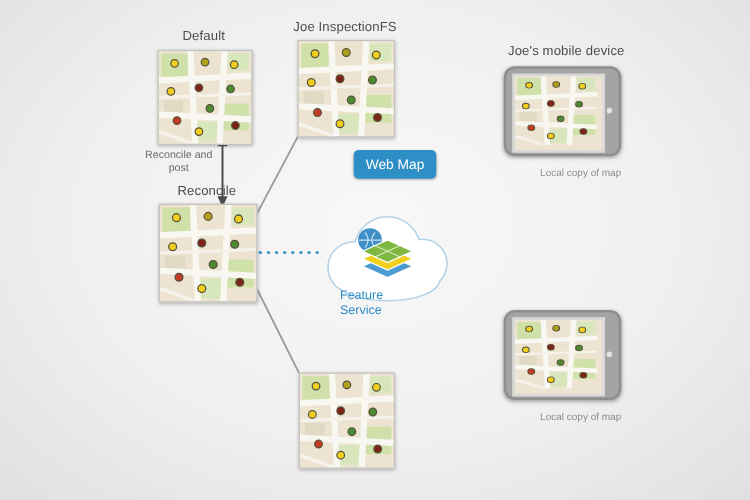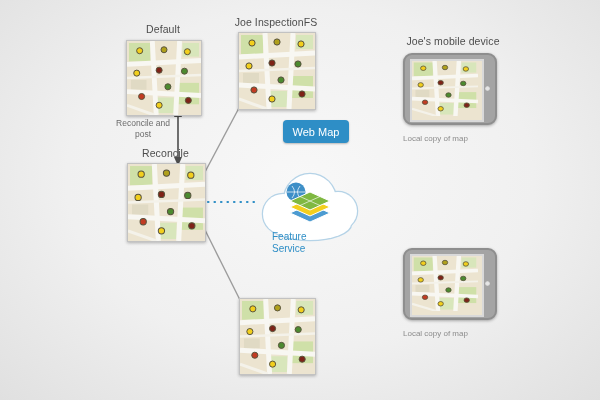--- a/index.html
+++ b/index.html
@@ -6,21 +6,21 @@
   .canvas{
     position:relative;width:600px;height:400px;overflow:hidden;
     background:radial-gradient(ellipse at 50% 45%, #f8f8f8 0%, #f0f0f0 55%, #e0e0e0 100%);
     font-family:"Liberation Sans", sans-serif;
   }
   .node-label{
     position:absolute;font-size:10.5px;color:#4d4d4d;text-align:center;
     letter-spacing:.1px;
   }
   .caption{
-    position:absolute;font-size:8px;color:#8c8c8c;text-align:left;
+    position:absolute;font-size:8px;color:#8c8c8c;text-align:right;
   }
   .reconcile{
     position:absolute;font-size:8.5px;color:#6b6b6b;text-align:center;line-height:1.25;
   }
   .map{
     position:absolute;border:1px solid #c2c2c2;box-shadow:0 1px 3px rgba(0,0,0,.28);
     background:#ece4d0;
   }
   .map svg{display:block;}
   .connectors{position:absolute;left:0;top:0;width:600px;height:400px;}

